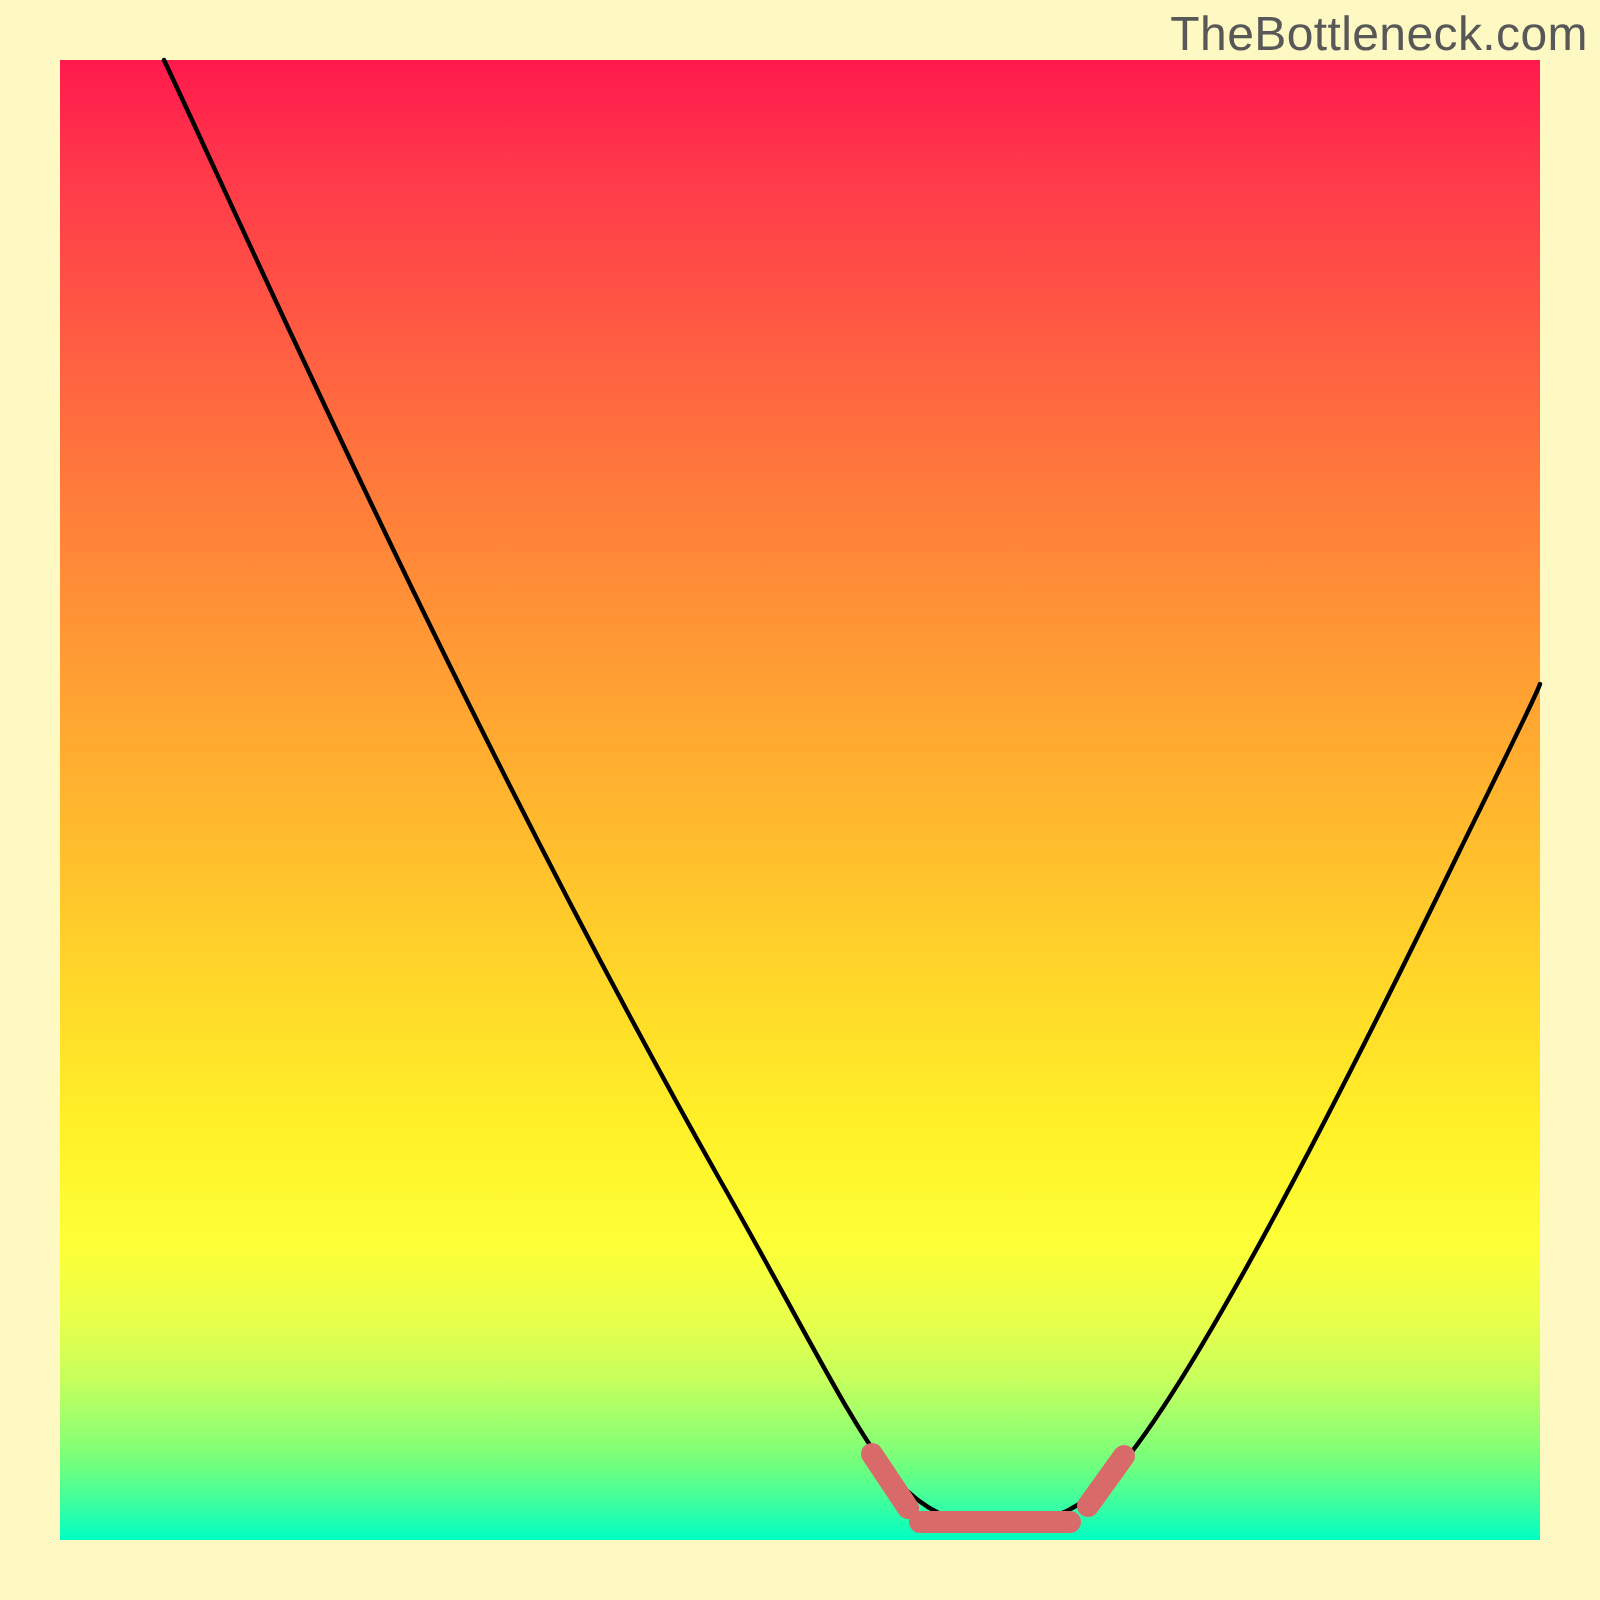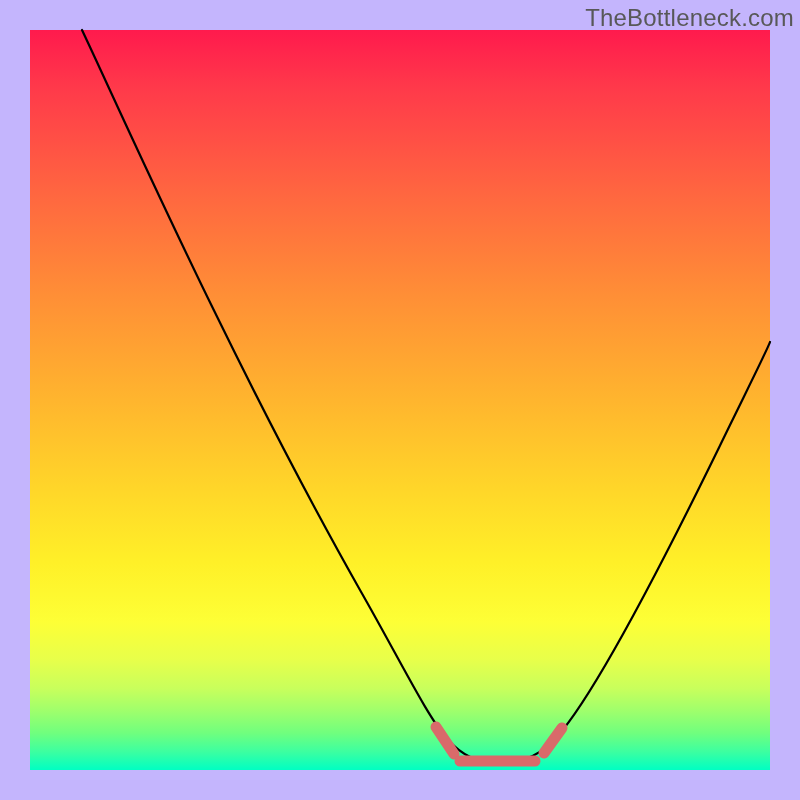--- a/index.html
+++ b/index.html
@@ -10,21 +10,21 @@
     background: #000;
     overflow: hidden;
     font-family: Arial, Helvetica, sans-serif;
   }
   .frame {
     position: absolute;
     left: 0;
     top: 0;
     width: 800px;
     height: 800px;
-    background: #c4b5fd;
+    background: #fef9c3;
   }
   .plot-area {
     position: absolute;
     left: 30px;
     top: 30px;
     width: 740px;
     height: 740px;
     
     background: linear-gradient(
       to bottom,

